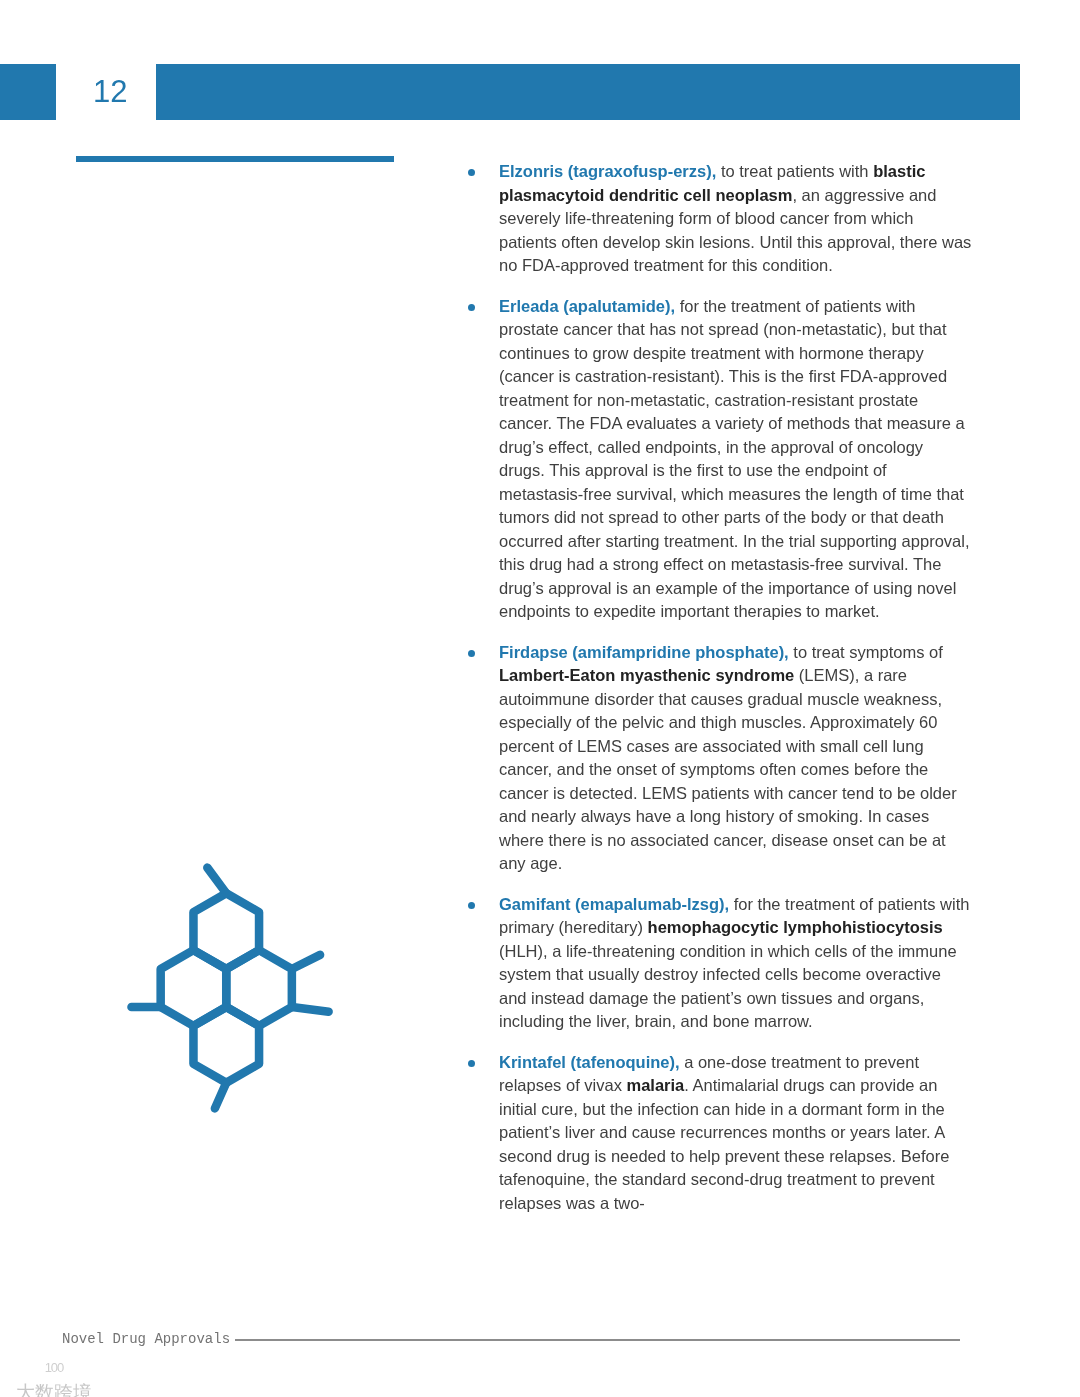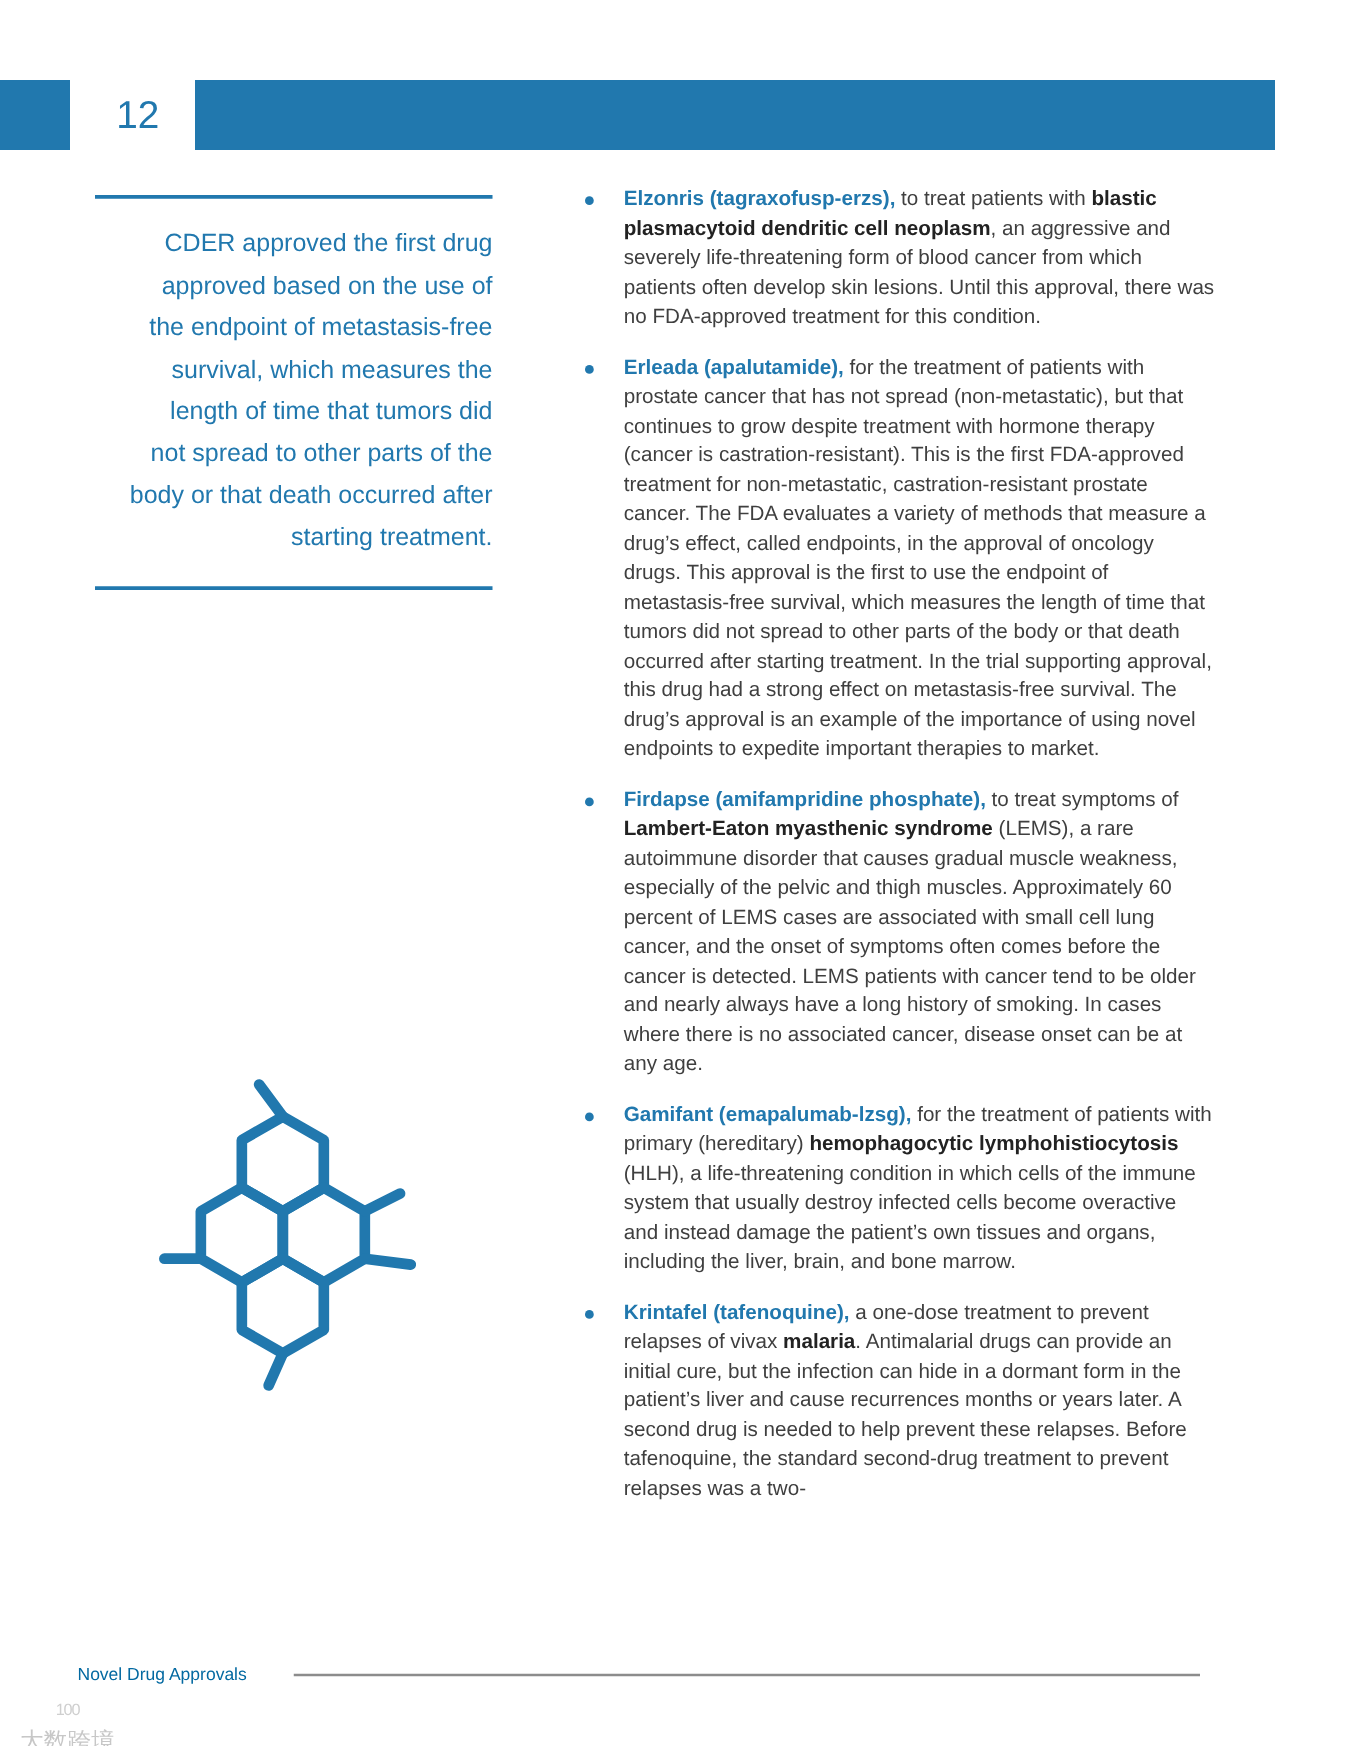--- a/index.html
+++ b/index.html
@@ -45,21 +45,21 @@
   }
 
   
   .molecule {
     position: absolute; left: 122px; top: 860px;
     width: 218px; color: var(--accent);
   }
 
   
   .content {
-    position: absolute; left: 460px; top: 148px; width: 512px;
+    position: absolute; left: 460px; top: 160px; width: 512px;
   }
   .drug-list { list-style: none; margin: 0; padding: 0; }
   .drug-item { display: flex; margin-bottom: 17px; }
   .dot {
     flex: 0 0 auto;
     width: 7px; height: 7px; border-radius: 50%;
     background: var(--accent);
     margin: 9px 24px 0 8px;
   }
   .drug-text {
@@ -68,21 +68,21 @@
     font-size: 16.5px;
     line-height: 23.5px;
     color: var(--body-text);
   }
   .seg-drug { color: var(--accent); font-weight: bold; }
   .seg-bold { color: #222222; font-weight: bold; }
 
   
   .footer-label {
     position: absolute; left: 62px; top: 1331px;
-    font-size: 14px; color: #0369a1;
+    font-size: 14px; color: #737373; font-family: Liberation Mono, monospace;
   }
   .footer-rule {
     position: absolute; left: 235px; right: 60px; top: 1339px;
     height: 2px; background: #8c8c8c;
   }
 
   
   .watermark {
     position: absolute; left: 16px; top: 1360px;
     display: flex; align-items: center; gap: 5px;
@@ -96,28 +96,20 @@
 <body>
 
 <div class="page">
 
   <div class="corner-block"></div>
   <div class="page-number">12</div>
   <div class="header-bar"></div>
 
   <aside class="pull-quote">
     <div class="rule"></div>
-    <p class="quote-text">CDER approved the first drug
-approved based on the use of
-the endpoint of metastasis-free
-survival, which measures the
-length of time that tumors did
-not spread to other parts of the
-body or that death occurred after
-starting treatment.</p>
     <div class="rule"></div>
   </aside>
 
   <div class="molecule">
     <svg viewBox="0 0 230 270" width="218" height="256" aria-hidden="true">
       <g fill="none" stroke="currentColor" stroke-width="9" stroke-linejoin="round" stroke-linecap="round">
         <polygon points="110,35 144.6,55 144.6,95 110,115 75.4,95 75.4,55"></polygon>
         <polygon points="144.6,95 179.2,115 179.2,155 144.6,175 110,155 110,115"></polygon>
         <polygon points="75.4,95 110,115 110,155 75.4,175 40.8,155 40.8,115"></polygon>
         <polygon points="110,155 144.6,175 144.6,215 110,235 75.4,215 75.4,175"></polygon>

